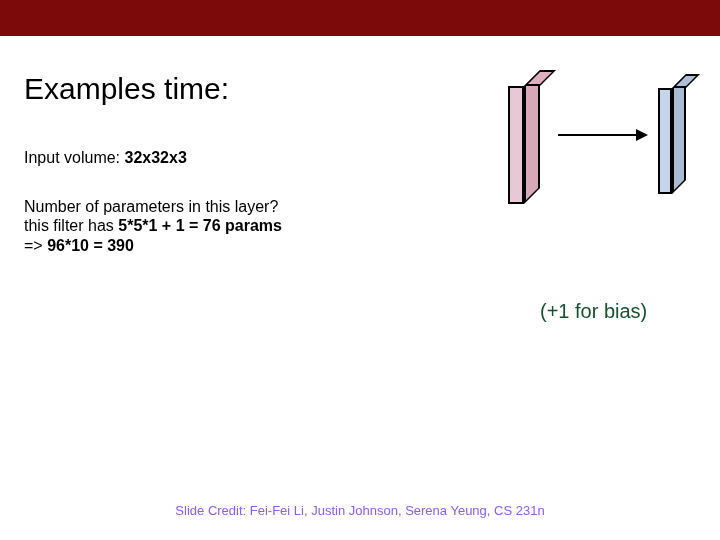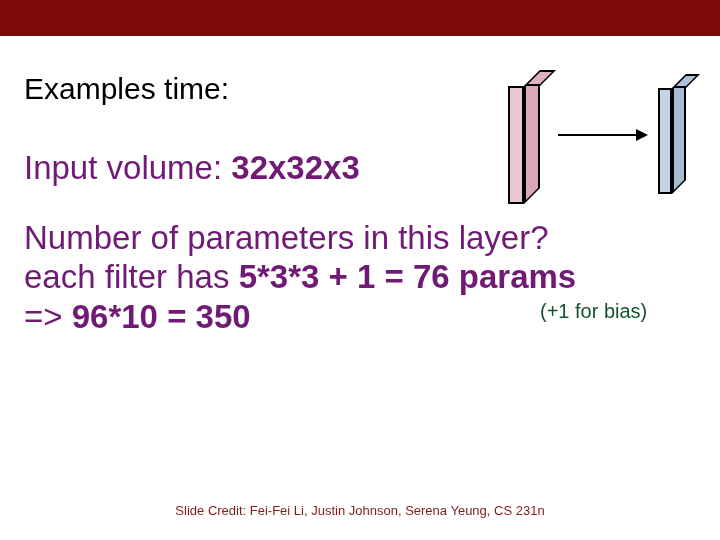--- a/index.html
+++ b/index.html
@@ -20,42 +20,42 @@
     padding: 36px 24px 0 24px;
     position: relative;
   }
   .title {
     font-size: 30px;
     color: #000;
     font-weight: 400;
     margin-bottom: 42px;
   }
   .body-text {
-    font-size: 33px;
-    color: #701a75;
+    font-size: 16px;
+    color: #000000;
     line-height: 1.2;
   }
   .block1 { margin-bottom: 30px; }
   .block2 { margin-bottom: 20px; }
   .bold { font-weight: 700; }
   .bias-note {
     position: absolute;
     left: 540px;
     top: 300px;
     font-size: 20px;
     color: #14532d;
   }
   .footer {
     position: absolute;
     bottom: 22px;
     left: 0;
     width: 100%;
     text-align: center;
     font-size: 13px;
-    color: #7f1d1d;
+    color: #8b5cf6;
   }
   
   .diagram {
     position: absolute;
     top: 70px;
     left: 500px;
     width: 210px;
     height: 160px;
   }
   .slab-front {
@@ -137,24 +137,24 @@
 
   <div class="body-text block1">
     <div>
       <span>Input volume: </span><span class="bold">32x32x3</span>
     </div>
   </div>
 
   <div class="body-text block2">
     <div>Number of parameters in this layer?</div>
     <div>
-      <span>each filter has </span><span class="bold">5*3*3 + 1 = 76 params</span>
+      <span>this filter has </span><span class="bold">5*5*1 + 1 = 76 params</span>
     </div>
     <div>
-      <span>=&gt; </span><span class="bold">96*10 = </span><span class="bold">350</span>
+      <span>=&gt; </span><span class="bold">96*10 = </span><span class="bold">390</span>
     </div>
   </div>
 </div>
 
 <div class="bias-note">(+1 for bias)</div>
 
 <div class="diagram">
 
   <div class="pink-side"></div>
   <div class="pink-top"></div>

